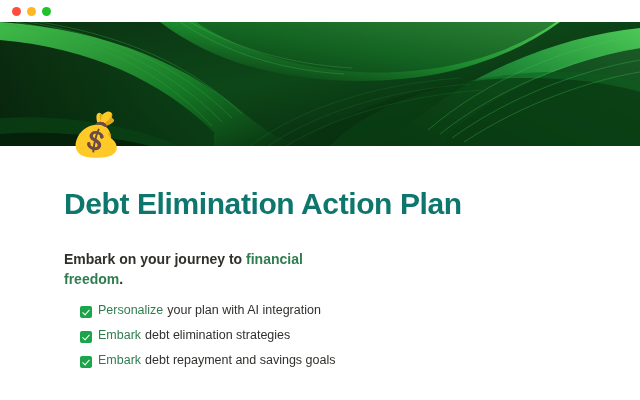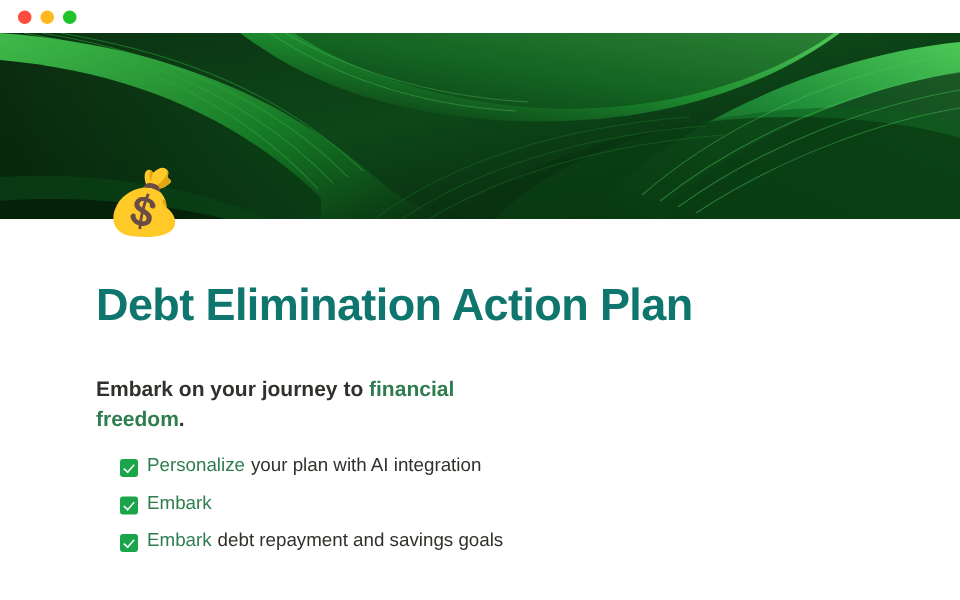--- a/index.html
+++ b/index.html
@@ -254,20 +254,21 @@
 
       <ul class="checklist">
         <li class="check-item">
           <span class="check-mark"></span>
           <span class="kw">Personalize</span>
           <span class="rest">your plan with AI integration</span>
         </li>
         <li class="check-item">
           <span class="check-mark"></span>
           <span class="kw">Embark</span>
+          <span class="rest">debt elimination strategies</span>
         </li>
         <li class="check-item">
           <span class="check-mark"></span>
           <span class="kw">Embark</span>
           <span class="rest">debt repayment and savings goals</span>
         </li>
       </ul>
 
     </div>
   </div>

